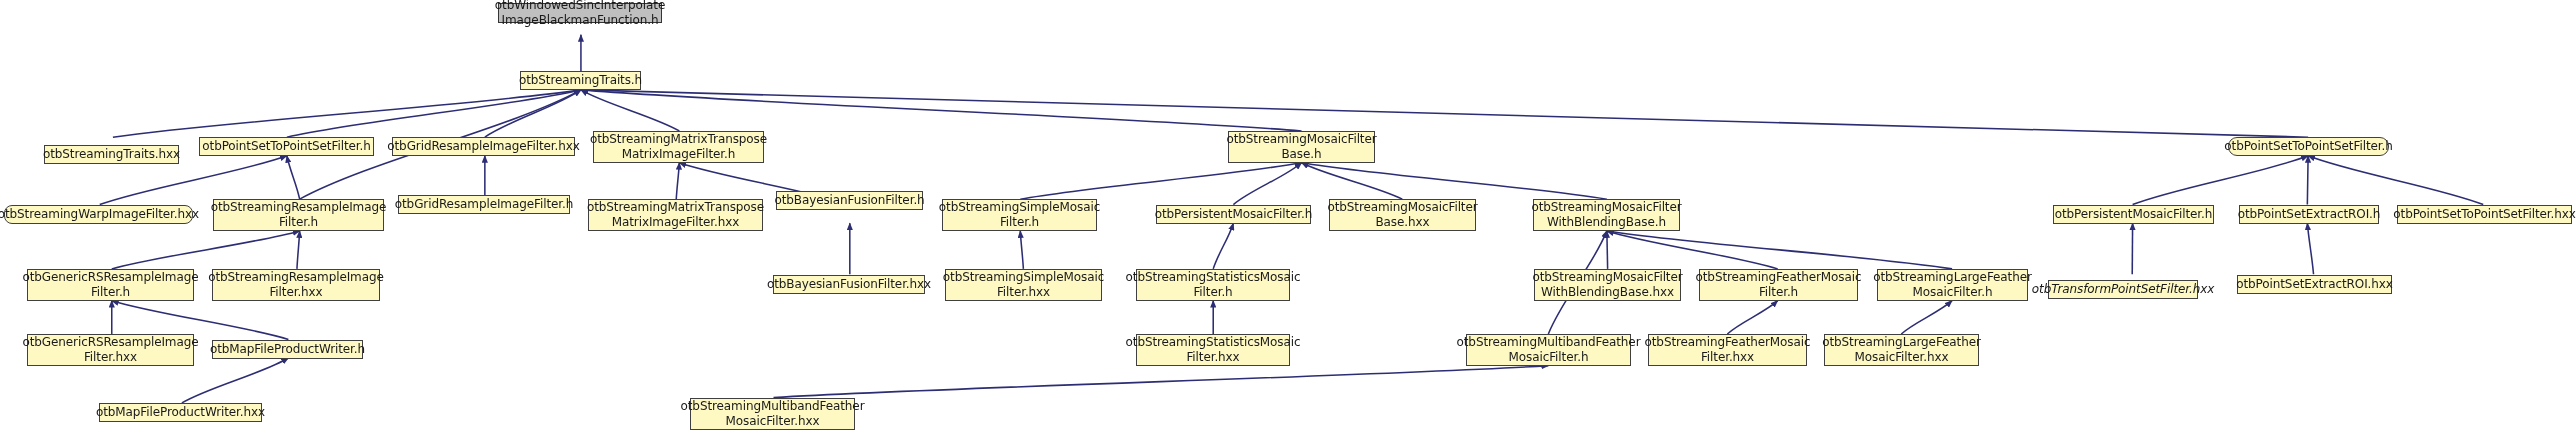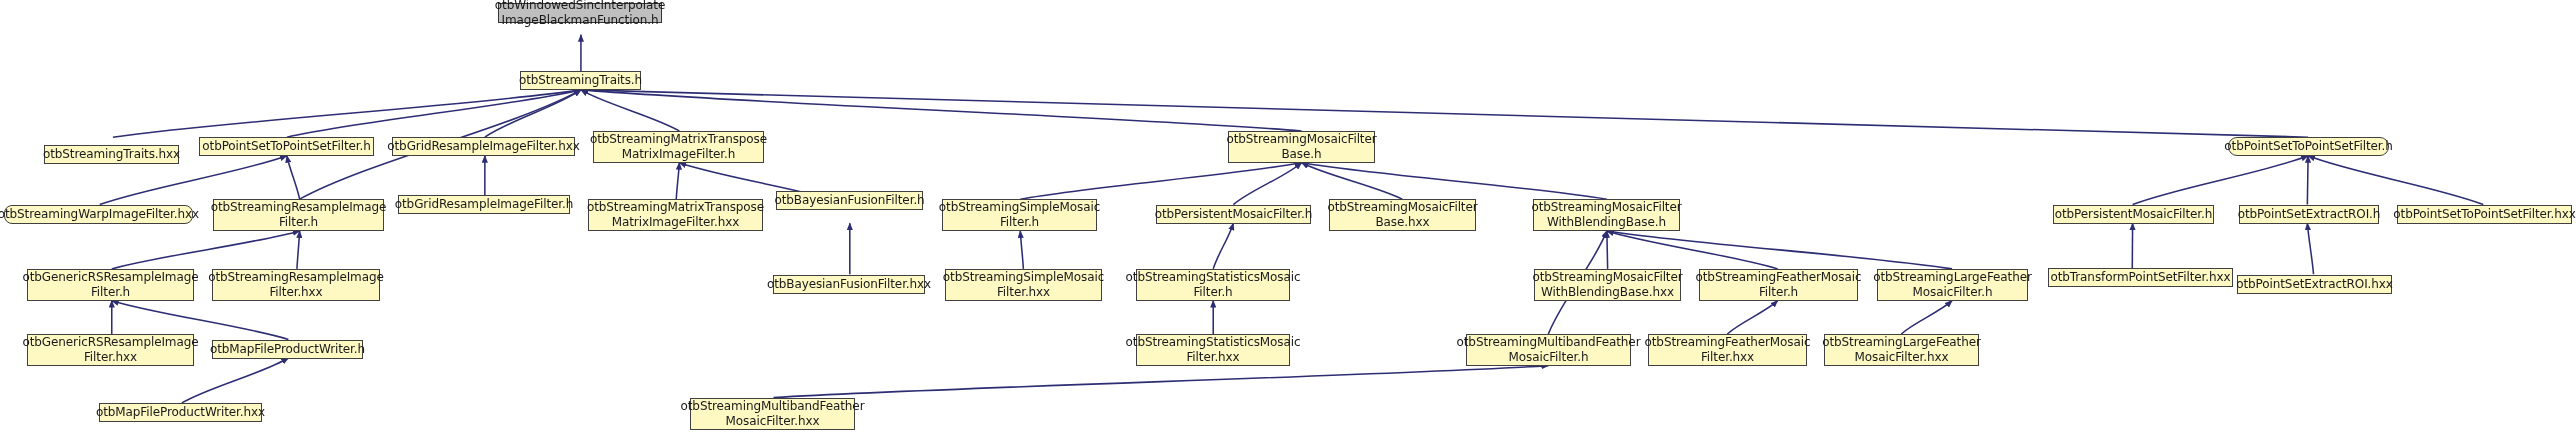--- a/index.html
+++ b/index.html
@@ -133,21 +133,21 @@
       <div class="node" style="left: 945px; top: 269px; width: 157px; height: 32px;">otbStreamingSimpleMosaic
 Filter.hxx</div>
       <div class="node" style="left: 1136px; top: 269px; width: 154px; height: 32px;">otbStreamingStatisticsMosaic
 Filter.h</div>
       <div class="node" style="left: 1534px; top: 269px; width: 147px; height: 32px;">otbStreamingMosaicFilter
 WithBlendingBase.hxx</div>
       <div class="node" style="left: 1699px; top: 269px; width: 159px; height: 32px;">otbStreamingFeatherMosaic
 Filter.h</div>
       <div class="node" style="left: 1877px; top: 269px; width: 151px; height: 32px;">otbStreamingLargeFeather
 MosaicFilter.h</div>
-      <div class="node" style="left: 2048px; top: 268px; width: 185px; height: 18.6px;">otbTransformPointSetFilter.hxx</div>
+      <div class="node" style="left: 2048px; top: 280px; width: 150px; height: 18.6px; font-style: italic;">otbTransformPointSetFilter.hxx</div>
       <div class="node" style="left: 2237px; top: 275px; width: 155px; height: 18.6px;">otbPointSetExtractROI.hxx</div>
       <div class="node" style="left: 27px; top: 334px; width: 167px; height: 32px;">otbGenericRSResampleImage
 Filter.hxx</div>
       <div class="node" style="left: 212px; top: 340px; width: 151px; height: 18.6px;">otbMapFileProductWriter.h</div>
       <div class="node" style="left: 1136px; top: 334px; width: 154px; height: 32px;">otbStreamingStatisticsMosaic
 Filter.hxx</div>
       <div class="node" style="left: 1466px; top: 334px; width: 165px; height: 32px;">otbStreamingMultibandFeather
 MosaicFilter.h</div>
       <div class="node" style="left: 1648px; top: 334px; width: 159px; height: 32px;">otbStreamingFeatherMosaic
 Filter.hxx</div>

